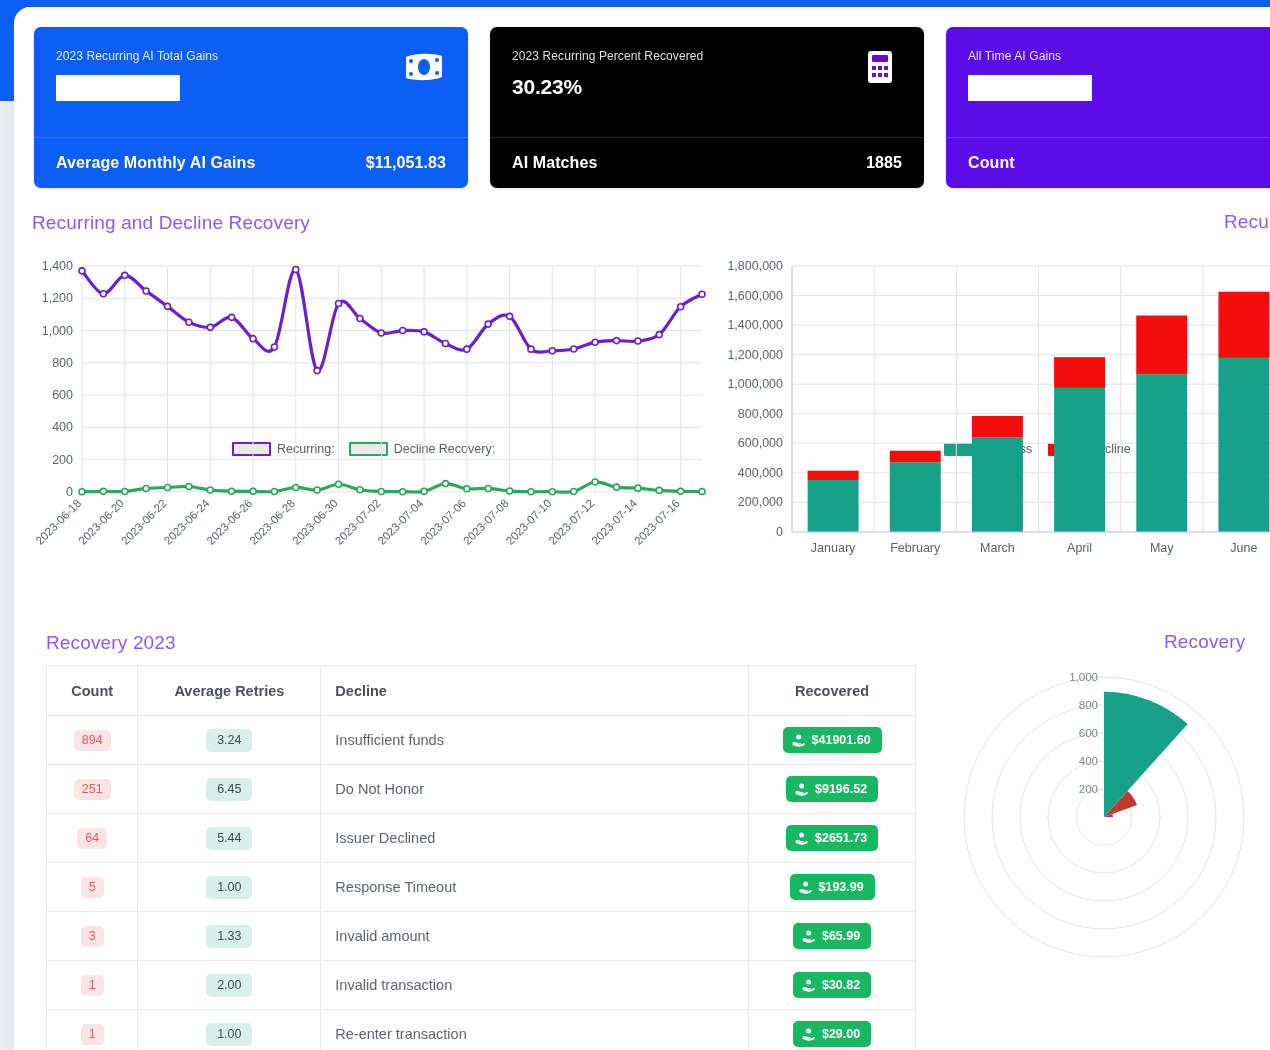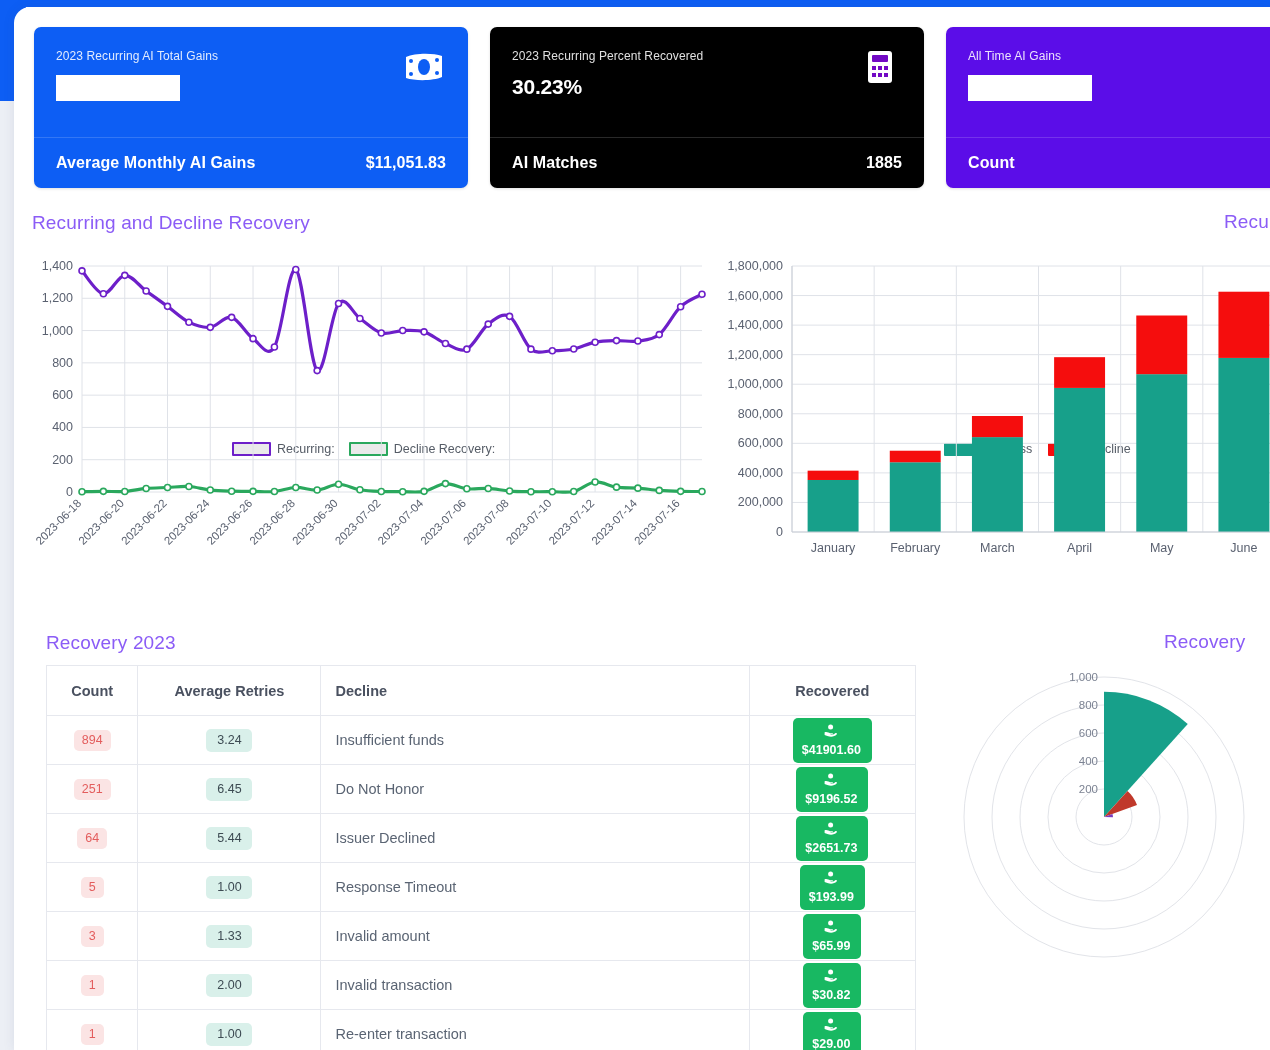--- a/index.html
+++ b/index.html
@@ -146,21 +146,20 @@
     border-radius: 5px; font-size: 12.5px; line-height: 13px;
   }
   .btn-recovered {
     display: inline-flex; align-items: center; gap: 6px;
     background: #18b862; color: #ffffff;
     border: none; border-radius: 5px;
     padding: 6px 11px 6px 9px;
     font-size: 12.5px; font-weight: 700; line-height: 14px;
     font-family: "Liberation Sans", sans-serif;
     cursor: pointer;
-    flex-direction: column;
   }
   .btn-recovered svg { display: block; }
 
   .polar-wrap { position: absolute; left: 940px; top: 40px; }
 </style>
 </head>
 <body>
 
 <div id="root">
 

